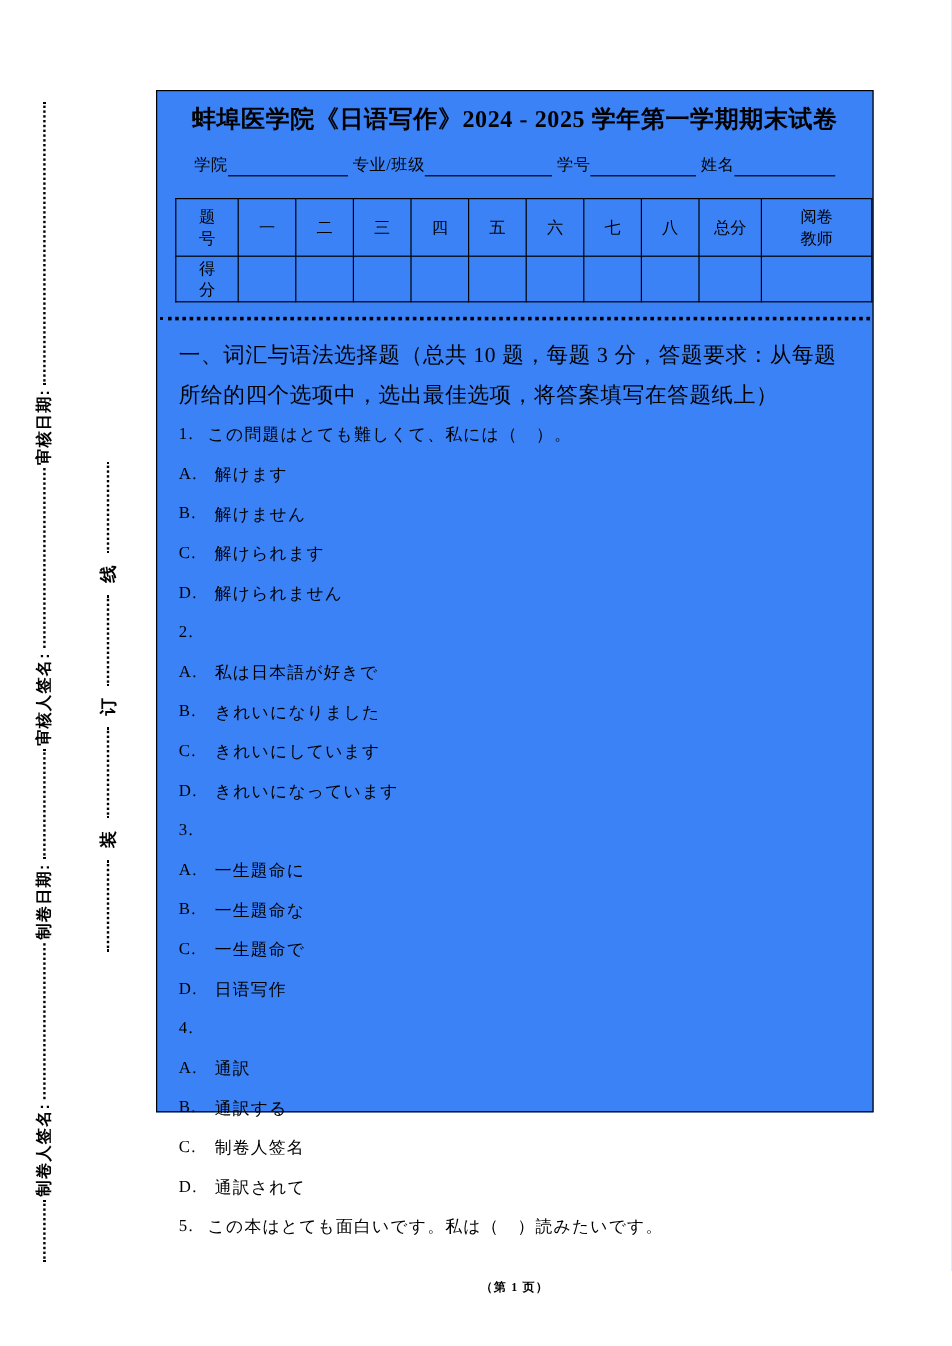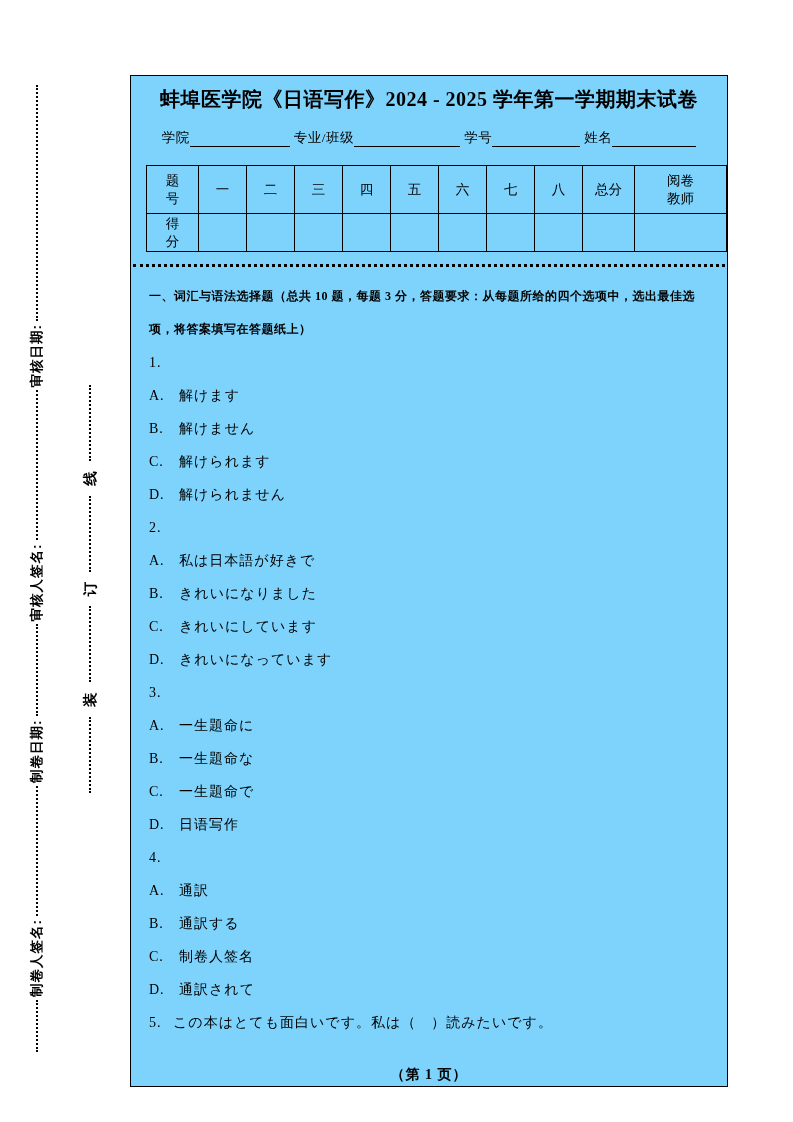--- a/index.html
+++ b/index.html
@@ -31,22 +31,22 @@
     font-family:"Liberation Sans","DejaVu Sans",sans-serif;
   }
   .dotfill { display:inline-block; height:0; border-top:2.4px dotted #000; }
   .df-52 { width:52px; } .df-130 { width:130px; } .df-92 { width:92px; }
   .df-150 { width:150px; } .df-grow { flex:1; }
   .mlabel { margin:0 3px; letter-spacing:1px; }
   .bchar { margin:0 10px; }
 
   
   .exam-box {
-    position:absolute; left:130px; top:75px; width:598px; height:1012px;
-    border:1.6px solid #000; background:#7dd3fc;
+    position:absolute; left:130px; top:75px; width:598px; height:852px;
+    border:1.6px solid #000; background:#3b82f6;
   }
   .exam-title {
     margin-top:10px; text-align:center;
     font-size:20px; font-weight:bold; letter-spacing:0.5px;
   }
   .fields {
     margin-top:16px; padding:0 14px;
     display:flex; justify-content:center; align-items:flex-end;
     font-size:13.5px; gap:4px;
   }
@@ -76,30 +76,30 @@
   .dotsep {
     margin:12px 2px 0 2px;
     border-top:3.4px dotted #000;
     height:0;
   }
 
   
   .content { padding:0 18px; }
   .section-heading {
     margin-top:13px;
-    font-size:12px; font-weight:bold;
+    font-size:18px; font-weight:normal;
     line-height:33px; letter-spacing:0.5px;
   }
   .qline { height:33px; display:flex; align-items:center; font-size:14px; letter-spacing:1px; }
   .qnum { width:24px; flex:none; }
   .optletter { width:30px; flex:none; }
 
   .page-footer {
     position:absolute; left:130px; top:1066px; width:598px;
-    text-align:center; font-size:14px; font-weight:bold; letter-spacing:1px;
+    text-align:center; font-size:10px; font-weight:bold; letter-spacing:1px;
   }
 </style>
 </head>
 <body>
 
 <div class="strip strip-labels">
   <span class="dotfill df-52"></span>
   <span class="mlabel">制卷人签名:</span>
   <span class="dotfill df-130"></span>
   <span class="mlabel">制卷日期:</span>
@@ -190,20 +190,21 @@
   </tbody>
     </table>
 
   <div class="dotsep"></div>
 
   <div class="content">
     <div class="section-heading">一、词汇与语法选择题（总共 10 题，每题 3 分，答题要求：从每题所给的四个选项中，选出最佳选项，将答案填写在答题纸上）</div>
 
     <div class="qline">
       <span class="qnum">1.</span>
+      <span>この問題はとても難しくて、私には（　）。</span>
     </div>
     <div class="qline">
       <span class="optletter">A.</span>
       <span>解けます</span>
     </div>
     <div class="qline">
       <span class="optletter">B.</span>
       <span>解けません</span>
     </div>
     <div class="qline">

